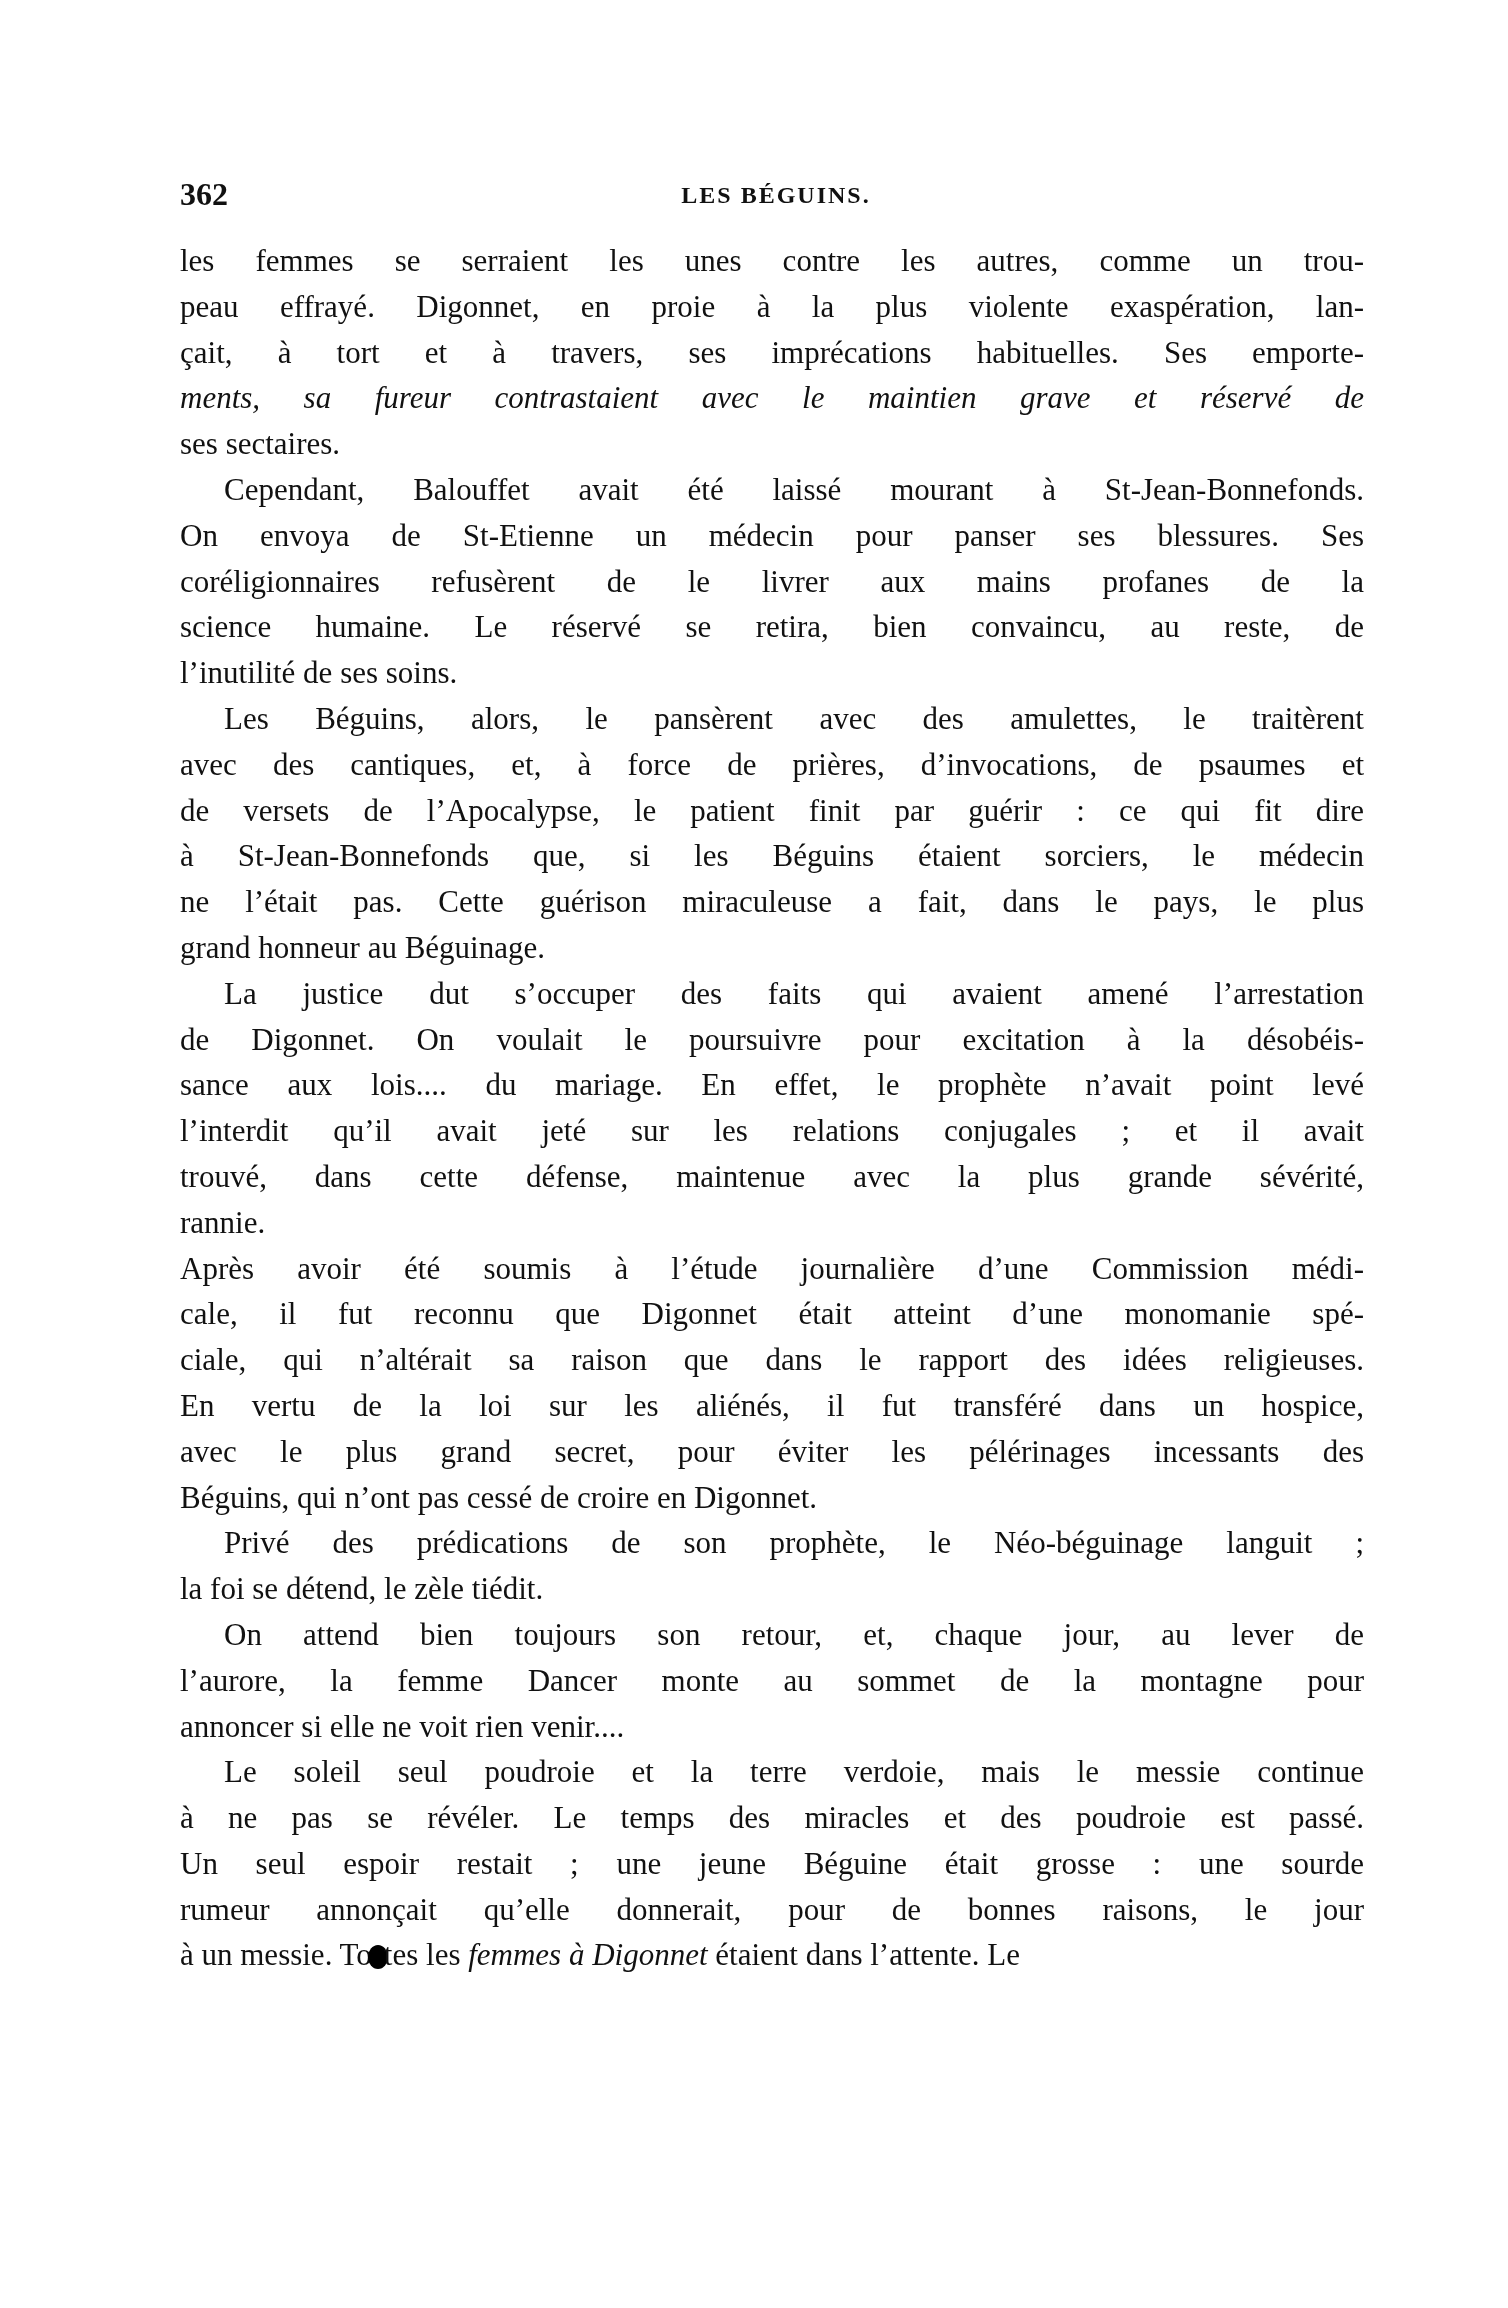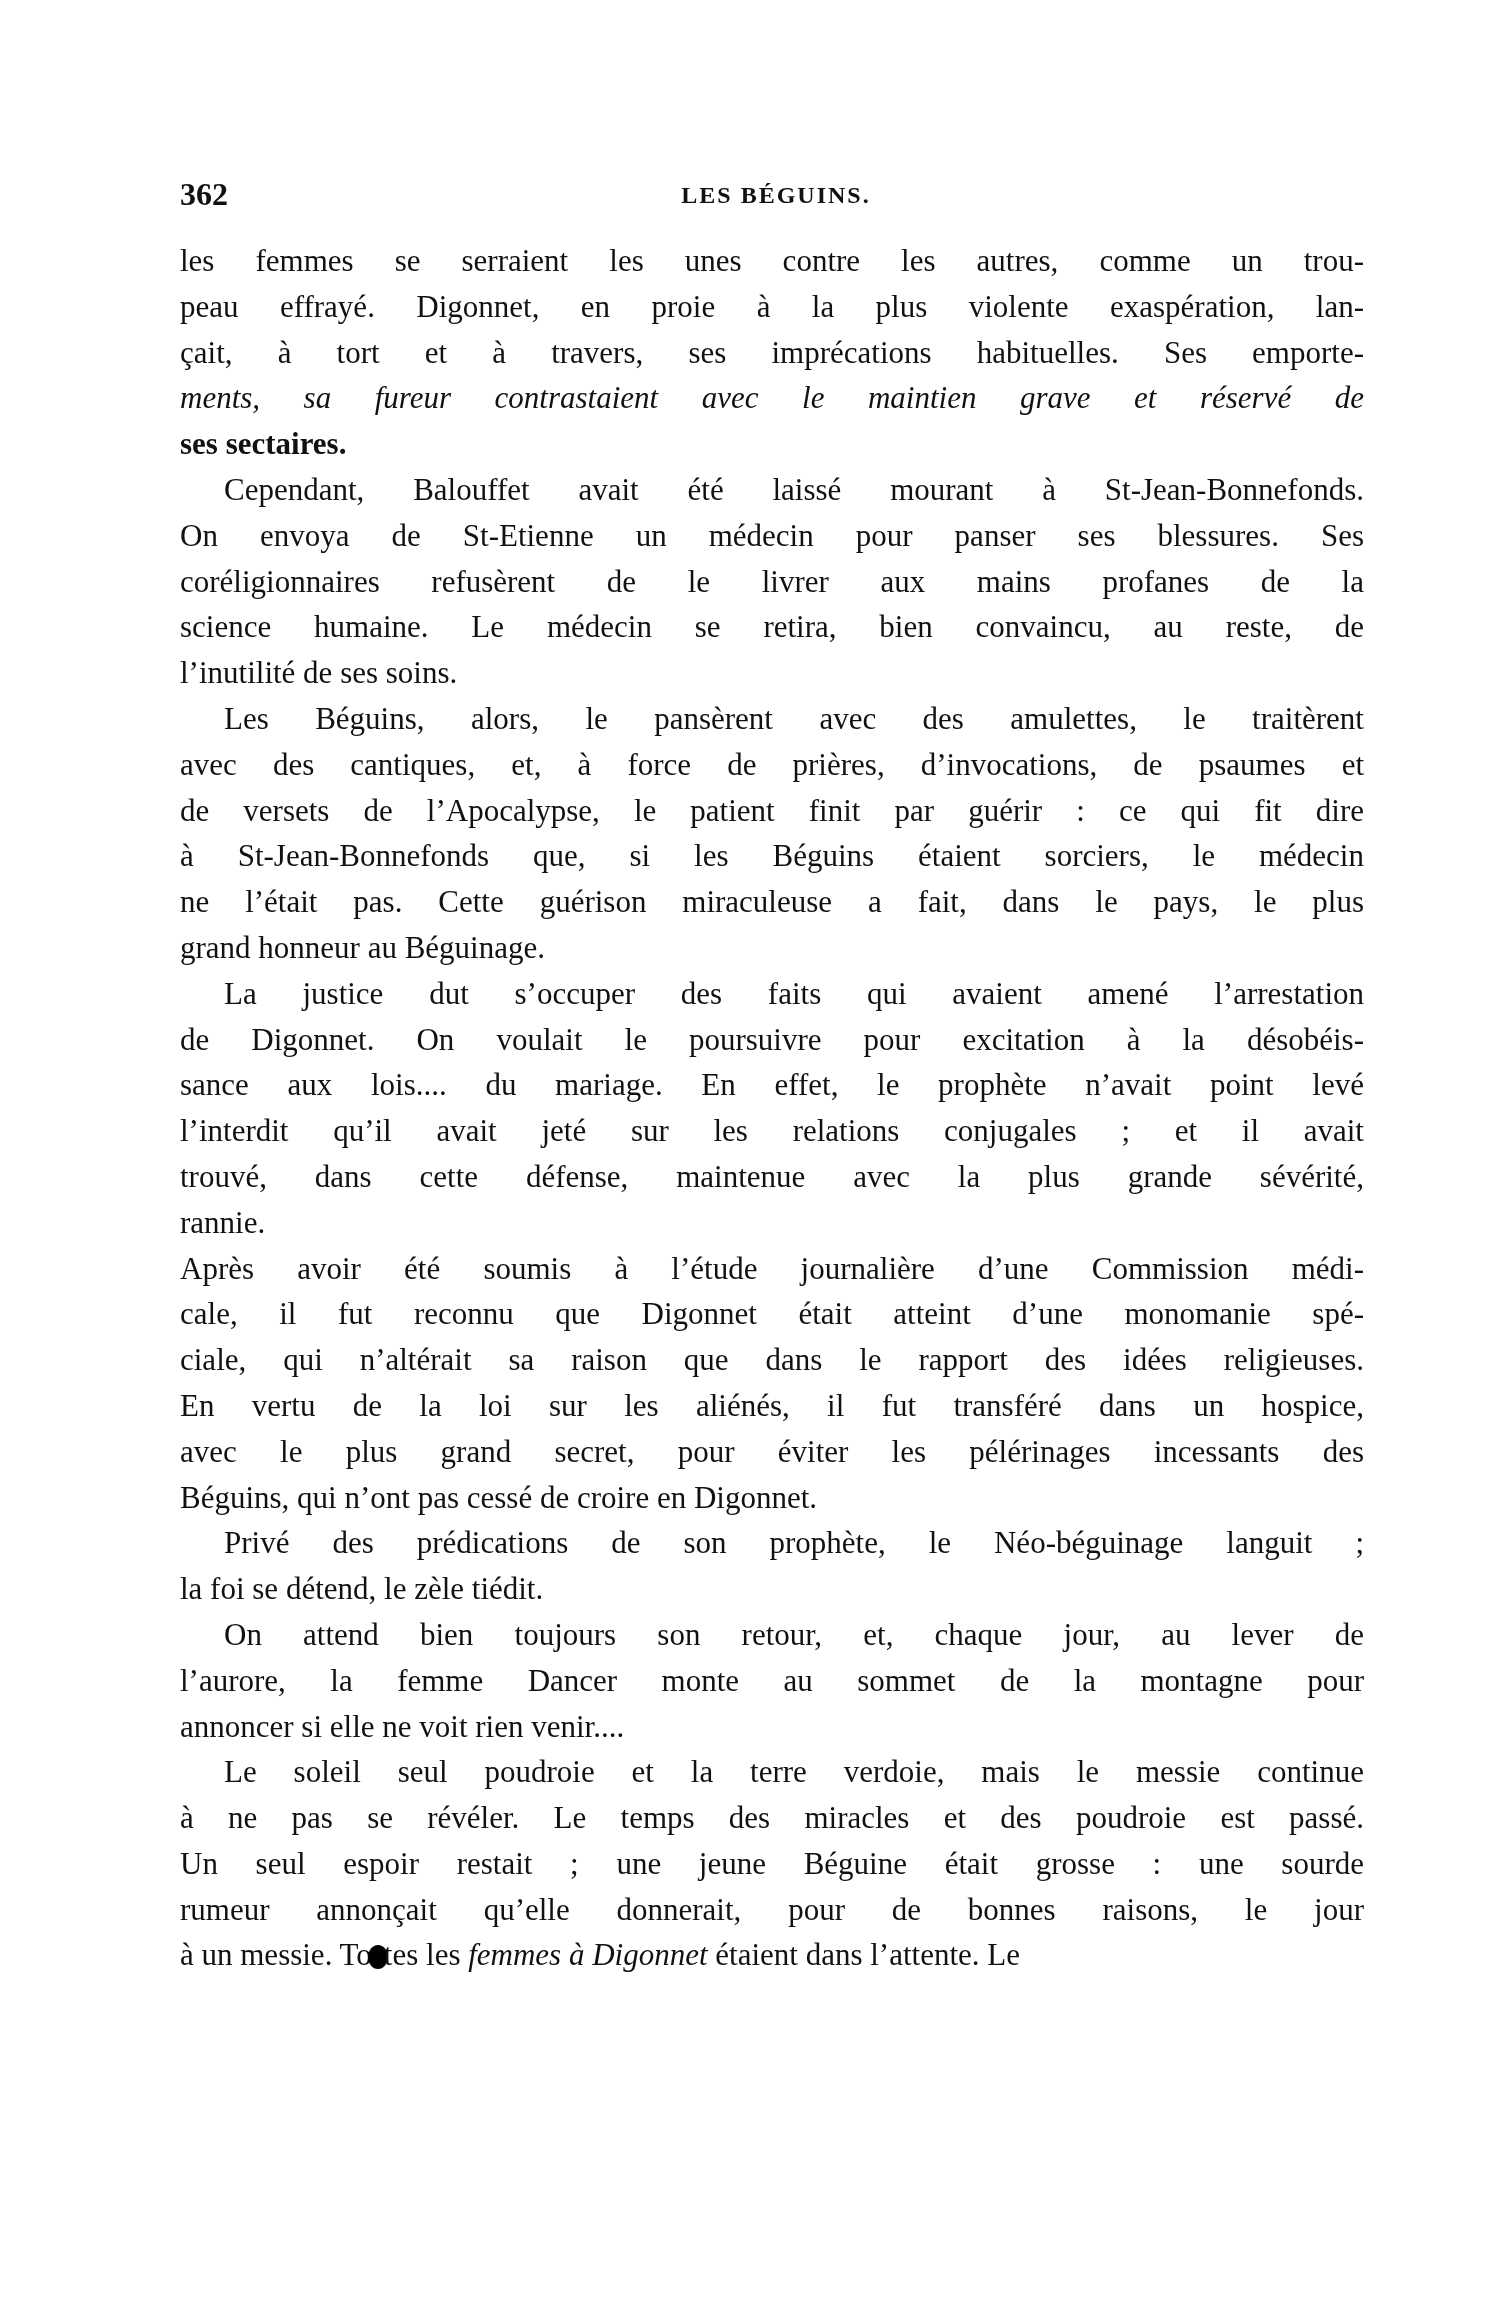--- a/index.html
+++ b/index.html
@@ -19,25 +19,25 @@
 
 <div class="page">
   <div class="page-number">362</div>
   <div class="running-head">LES BÉGUINS.</div>
 
   <div class="body-text" id="body-text">
       <span class="line" style="display: block;"><span style="white-space: nowrap; word-spacing: 0px;">les femmes se serraient les unes contre les autres, comme un trou-</span></span>
       <span class="line" style="display: block;"><span style="white-space: nowrap; word-spacing: 0px;">peau effrayé. Digonnet, en proie à la plus violente exaspération, lan-</span></span>
       <span class="line" style="display: block;"><span style="white-space: nowrap; word-spacing: 0px;">çait, à tort et à travers, ses imprécations habituelles. Ses emporte-</span></span>
       <span class="line" style="display: block;"><span style="white-space: nowrap; word-spacing: 0px; font-style: italic;">ments, sa fureur contrastaient avec le maintien grave et réservé de</span></span>
-      <span class="line last" style="display: block; font-weight: bold;"><span style="white-space: nowrap;">ses sectaires.</span></span>
+      <span class="line last" style="display: block;"><span style="white-space: nowrap;">ses sectaires.</span></span>
       <span class="line indent" style="display: block;"><span style="white-space: nowrap; word-spacing: 0px;">Cependant, Balouffet avait été laissé mourant à St-Jean-Bonnefonds.</span></span>
       <span class="line" style="display: block;"><span style="white-space: nowrap; word-spacing: 0px;">On envoya de St-Etienne un médecin pour panser ses blessures. Ses</span></span>
       <span class="line" style="display: block;"><span style="white-space: nowrap; word-spacing: 0px;">coréligionnaires refusèrent de le livrer aux mains profanes de la</span></span>
-      <span class="line" style="display: block;"><span style="white-space: nowrap; word-spacing: 0px;">science humaine. Le médecin se retira, bien convaincu, au reste, de</span></span>
+      <span class="line" style="display: block;"><span style="white-space: nowrap; word-spacing: 0px;">science humaine. Le réservé se retira, bien convaincu, au reste, de</span></span>
       <span class="line last" style="display: block;"><span style="white-space: nowrap;">l’inutilité de ses soins.</span></span>
       <span class="line indent" style="display: block;"><span style="white-space: nowrap; word-spacing: 0px;">Les Béguins, alors, le pansèrent avec des amulettes, le traitèrent</span></span>
       <span class="line" style="display: block;"><span style="white-space: nowrap; word-spacing: 0px;">avec des cantiques, et, à force de prières, d’invocations, de psaumes et</span></span>
       <span class="line" style="display: block;"><span style="white-space: nowrap; word-spacing: 0px; margin-top: 48px;">de versets de l’Apocalypse, le patient finit par guérir : ce qui fit dire</span></span>
       <span class="line" style="display: block;"><span style="white-space: nowrap; word-spacing: 0px;">à St-Jean-Bonnefonds que, si les Béguins étaient sorciers, le médecin</span></span>
       <span class="line" style="display: block;"><span style="white-space: nowrap; word-spacing: 0px;">ne l’était pas. Cette guérison miraculeuse a fait, dans le pays, le plus</span></span>
       <span class="line last" style="display: block;"><span style="white-space: nowrap;">grand honneur au Béguinage.</span></span>
       <span class="line indent" style="display: block;"><span style="white-space: nowrap; word-spacing: 0px;">La justice dut s’occuper des faits qui avaient amené l’arrestation</span></span>
       <span class="line" style="display: block;"><span style="white-space: nowrap; word-spacing: 0px;">de Digonnet. On voulait le poursuivre pour excitation à la désobéis-</span></span>
       <span class="line" style="display: block;"><span style="white-space: nowrap; word-spacing: 0px;">sance aux lois.... du mariage. En effet, le prophète n’avait point levé</span></span>

